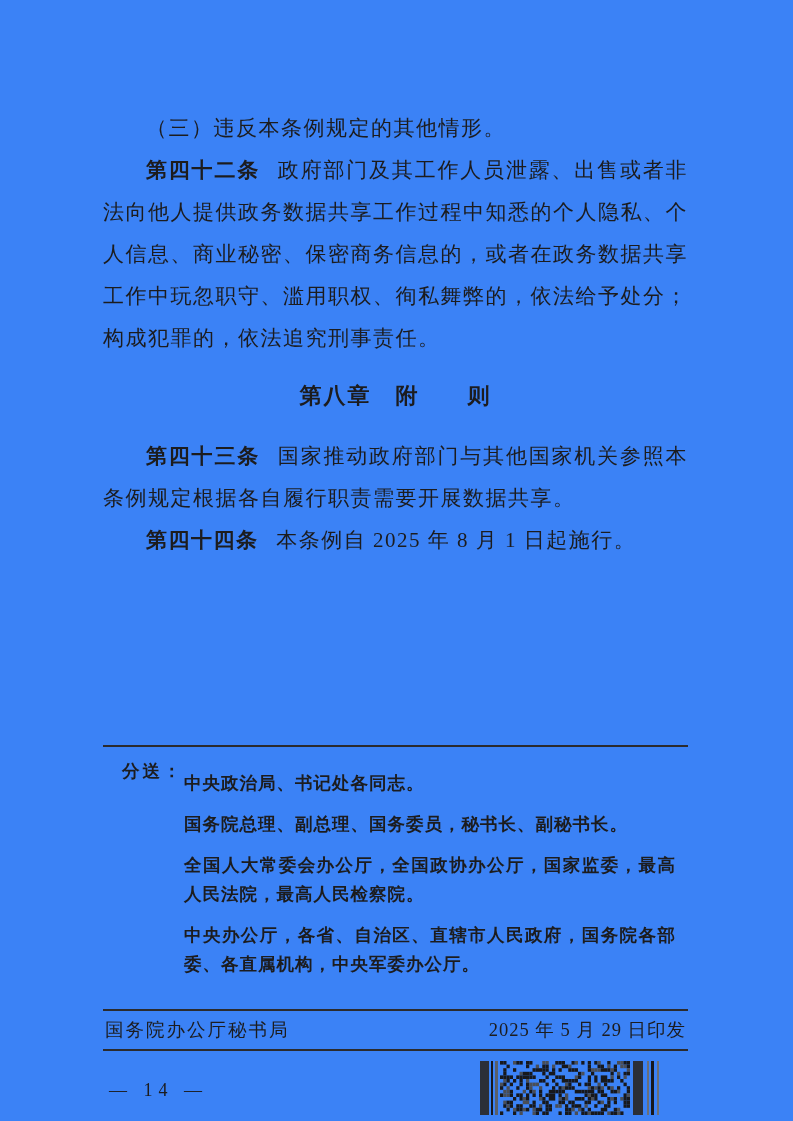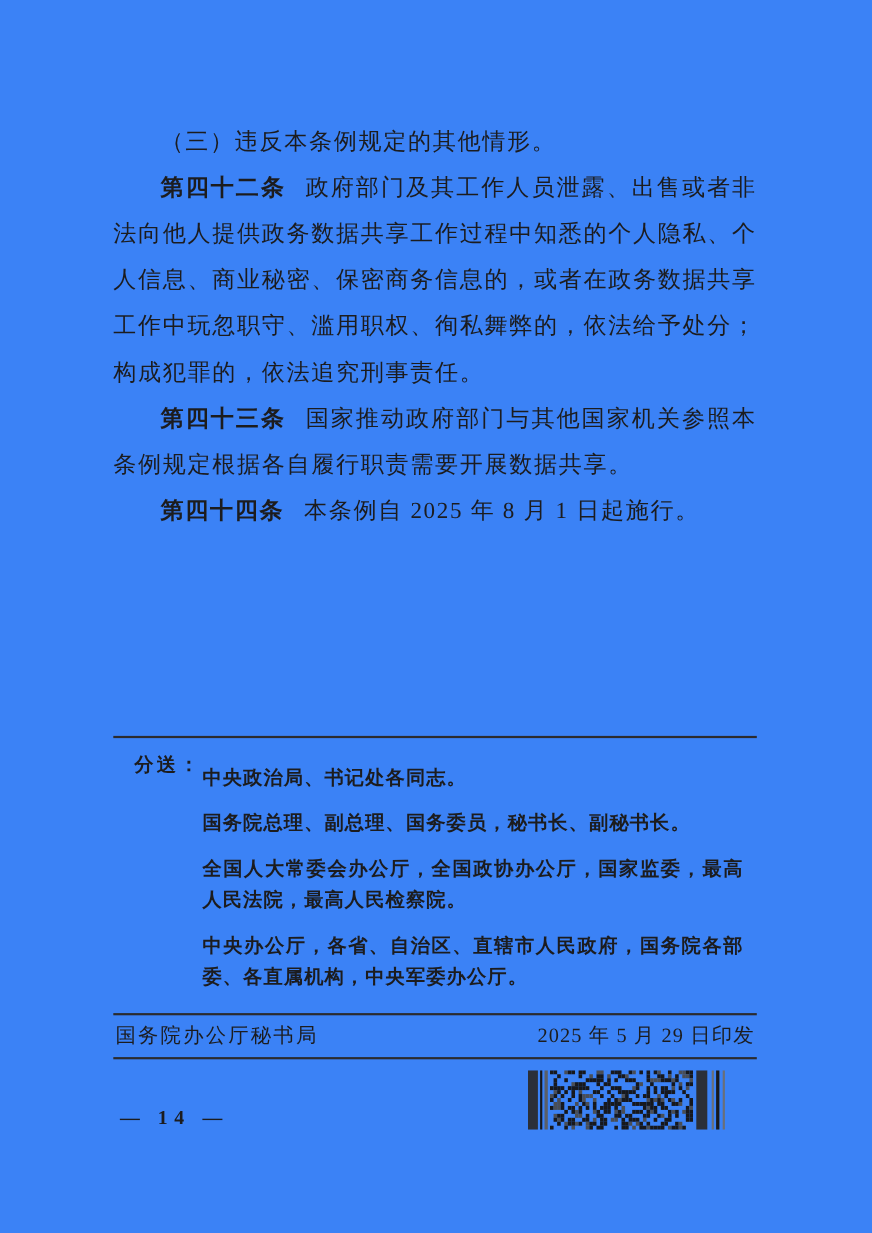--- a/index.html
+++ b/index.html
@@ -56,39 +56,38 @@
   }
   .dispatch-label {
     position: absolute;
     left: 19px;
     top: 10px;
     letter-spacing: 3px;
   }
   .dispatch-item { margin: 12px; text-align: justify; text-align-last: left; }
   
   .footer-row {
-    margin-top: 4px;
+    margin-top: 16px;
     border-top: 2px solid #2b2b2e;
     border-bottom: 2px solid #2b2b2e;
     display: flex;
     justify-content: space-between;
     align-items: center;
     padding: 7px 2px;
     font-size: 18.5px;
     line-height: 24px;
   }
   .footer-issuer { letter-spacing: 2px; }
   .footer-date { letter-spacing: 1px; font-family: Liberation Serif, serif; }
   
   .bottom-row {
     display: flex;
     justify-content: space-between;
-    align-items: flex-end;
+    align-items: center;
     padding: 10px 0 0 6px;
-    font-weight: bold;
   }
   .page-number {
     font-size: 18px;
     letter-spacing: 6px;
     padding-top: 4px;
     white-space: nowrap;
   }
   .barcode {
     width: 190px;
     height: 54px;
@@ -99,20 +98,21 @@
 <body>
 
 <div class="page">
   <div class="content">
 
     <div class="body-text">
       <p class="para-indent">（三）违反本条例规定的其他情形。</p>
 
       <p class="para-indent"><span class="term">第四十二条</span><span>政府部门及其工作人员泄露、出售或者非法向他人提供政务数据共享工作过程中知悉的个人隐私、个人信息、商业秘密、保密商务信息的，或者在政务数据共享工作中玩忽职守、滥用职权、徇私舞弊的，依法给予处分；构成犯罪的，依法追究刑事责任。</span></p>
 
+      <div class="chapter-heading">第八章　附　　则</div>
 
       <p class="para-indent"><span class="term">第四十三条</span><span>国家推动政府部门与其他国家机关参照本条例规定根据各自履行职责需要开展数据共享。</span></p>
 
       <p class="para-indent"><span class="term">第四十四条</span><span>本条例自 2025 年 8 月 1 日起施行。</span></p>
     </div>
 
     <div class="dispatch">
       <span class="dispatch-label">分送：</span>
       <p class="dispatch-item">中央政治局、书记处各同志。</p>
       <p class="dispatch-item">国务院总理、副总理、国务委员，秘书长、副秘书长。</p>

